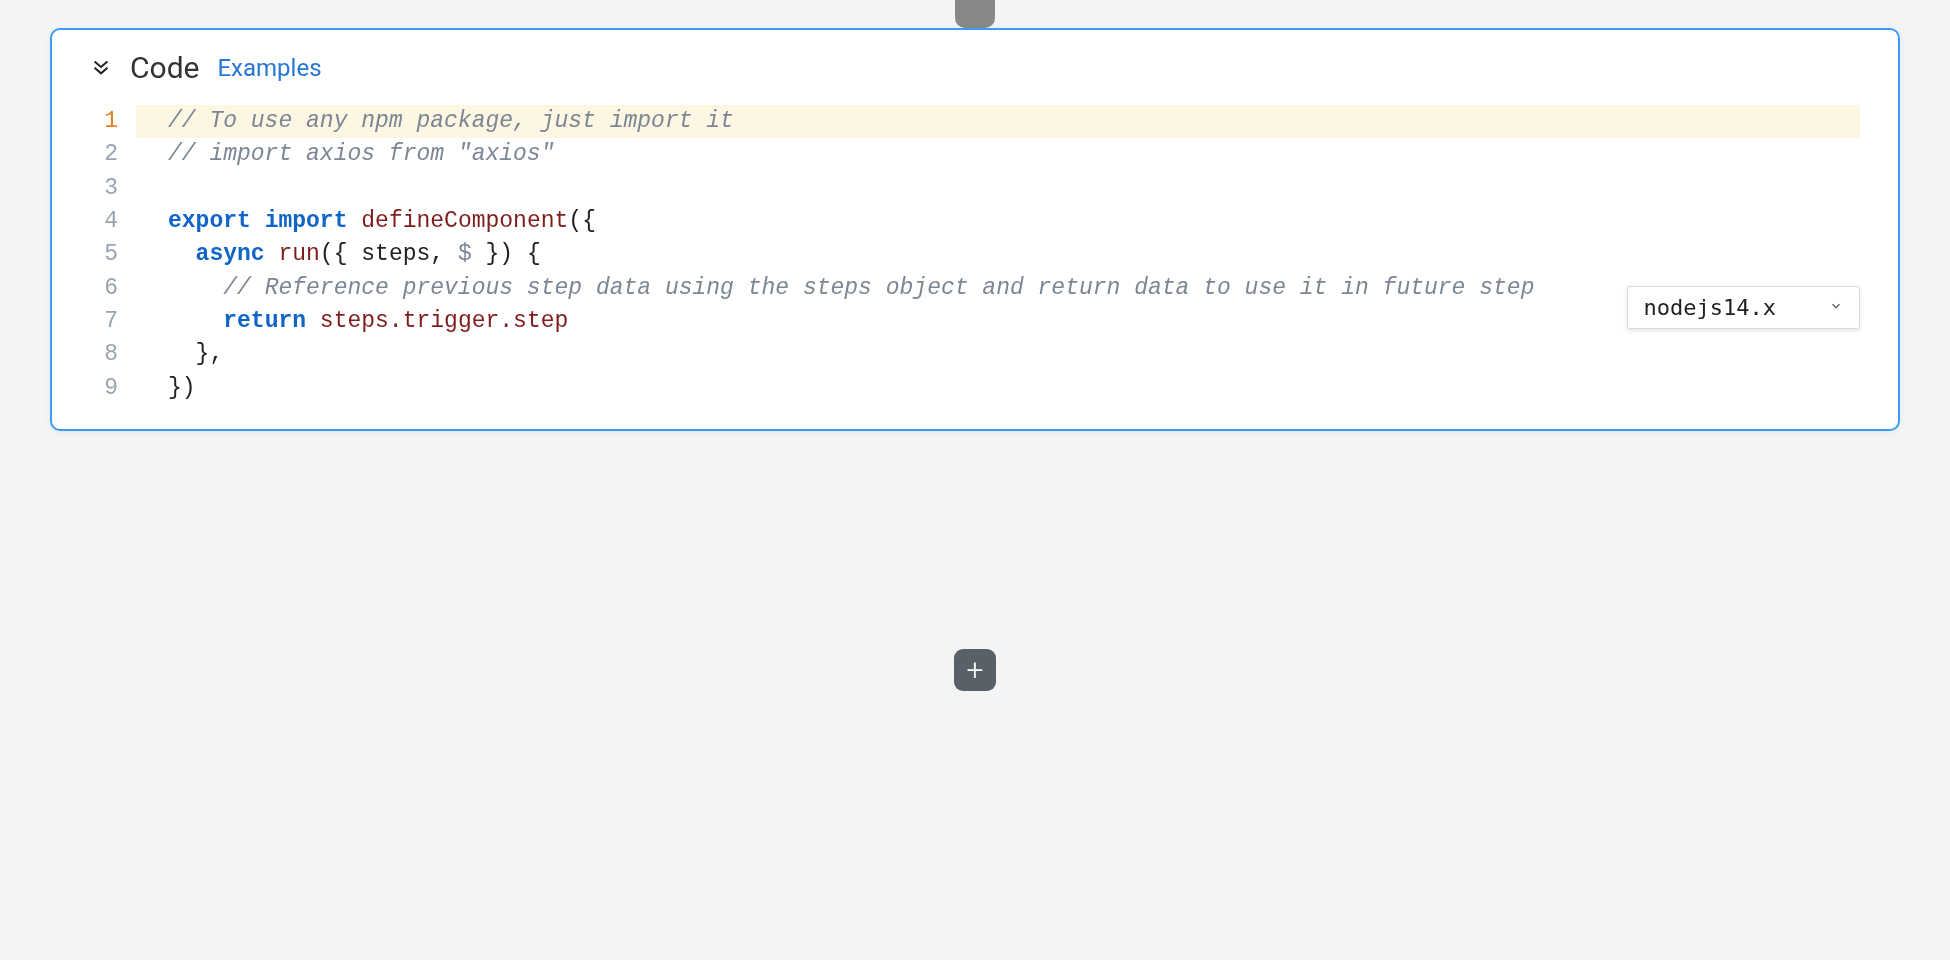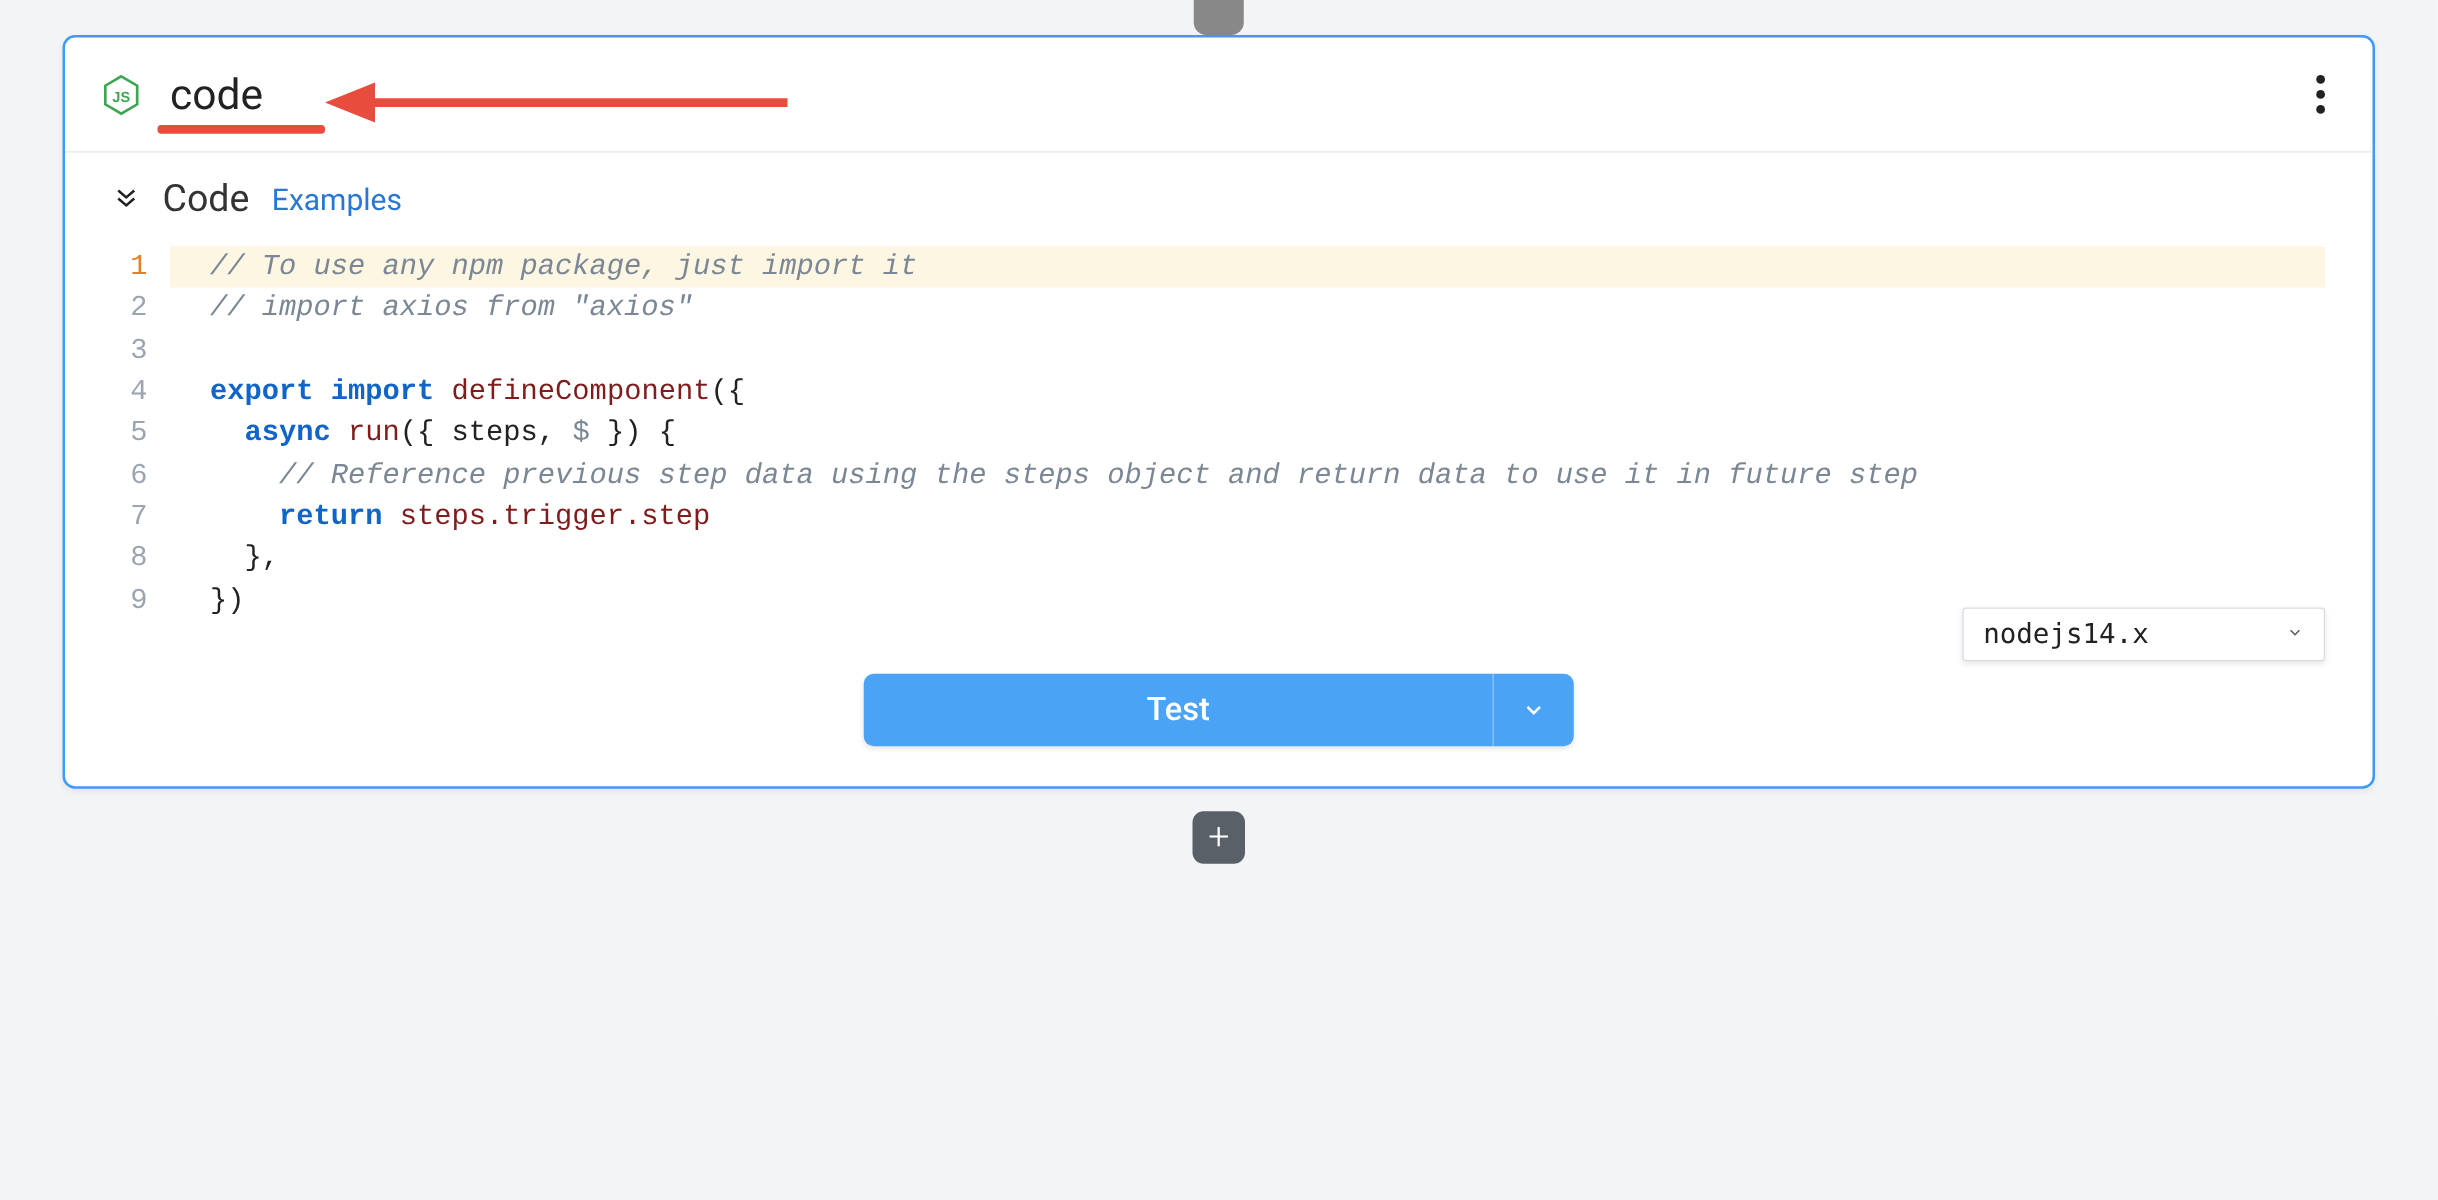--- a/index.html
+++ b/index.html
@@ -140,21 +140,21 @@
     .runtime-selector {
       position: absolute;
       right: 38px;
       bottom: 100px;
       background: #fff;
       border: 1px solid #d8dce2;
       border-radius: 3px;
       padding: 8px 16px;
       display: flex;
       align-items: center;
-      gap: 110px;
+      gap: 53px;
       font-family: "SF Mono", Menlo, Monaco, Consolas, monospace;
       font-size: 22px;
       color: #222;
       box-shadow: 0 2px 5px rgba(0,0,0,0.1);
       cursor: pointer;
     }
     .runtime-chevron {
       font-size: 16px;
       color: #555;
     }
@@ -201,37 +201,20 @@
       cursor: pointer;
       line-height: 1;
     }
   </style>
 </head>
 <body>
 
 <div class="top-connector"></div>
 
 <div class="card">
-  <div class="card-header">
-    <svg class="nodejs-icon" viewBox="0 0 32 32">
-      <path d="M16 2 L28 9 L28 23 L16 30 L4 23 L4 9 Z" fill="none" stroke="#3ea552" stroke-width="2"></path>
-      <text x="16" y="21" font-size="11" font-family="Arial" font-weight="bold" fill="#3ea552" text-anchor="middle">JS</text>
-    </svg>
-    <div class="step-name">code</div>
-    <div class="kebab-menu">
-      <div class="kebab-dot"></div>
-      <div class="kebab-dot"></div>
-      <div class="kebab-dot"></div>
-    </div>
-    <div class="underline-annotation" style="left:74px; top:70px; width:134px;"></div>
-    <svg class="arrow-annotation" style="left:208px; top:32px;" width="380" height="40">
-      <line x1="370" y1="20" x2="22" y2="20" stroke="#e74c3c" stroke-width="7"></line>
-      <polygon points="0,20 40,4 40,36" fill="#e74c3c"></polygon>
-    </svg>
-  </div>
 
   <div class="section-header">
     <span class="collapse-icon">
       <svg width="22" height="22" viewBox="0 0 24 24" fill="none" stroke="#222" stroke-width="2.2">
         <polyline points="5,7 12,13 19,7"></polyline>
         <polyline points="5,14 12,20 19,14"></polyline>
       </svg>
     </span>
     <span class="section-title">Code</span>
     <span class="examples-link">Examples</span>
@@ -251,25 +234,15 @@
 
   <div class="runtime-selector">
     <span>nodejs14.x</span>
     <span class="runtime-chevron">
       <svg width="14" height="14" viewBox="0 0 24 24" fill="none" stroke="#555" stroke-width="2">
         <polyline points="6,9 12,15 18,9"></polyline>
       </svg>
     </span>
   </div>
 
-  <div class="test-button-container">
-    <div class="test-button">
-      <div class="test-button-main">Test</div>
-      <div class="test-button-dropdown">
-        <svg width="20" height="20" viewBox="0 0 24 24" fill="none" stroke="#fff" stroke-width="2.5">
-          <polyline points="6,9 12,15 18,9"></polyline>
-        </svg>
-      </div>
-    </div>
-  </div>
 </div>
 
 <div class="add-button" id="add-button" style="top: 649px;">+</div>
 
 </body></html>

